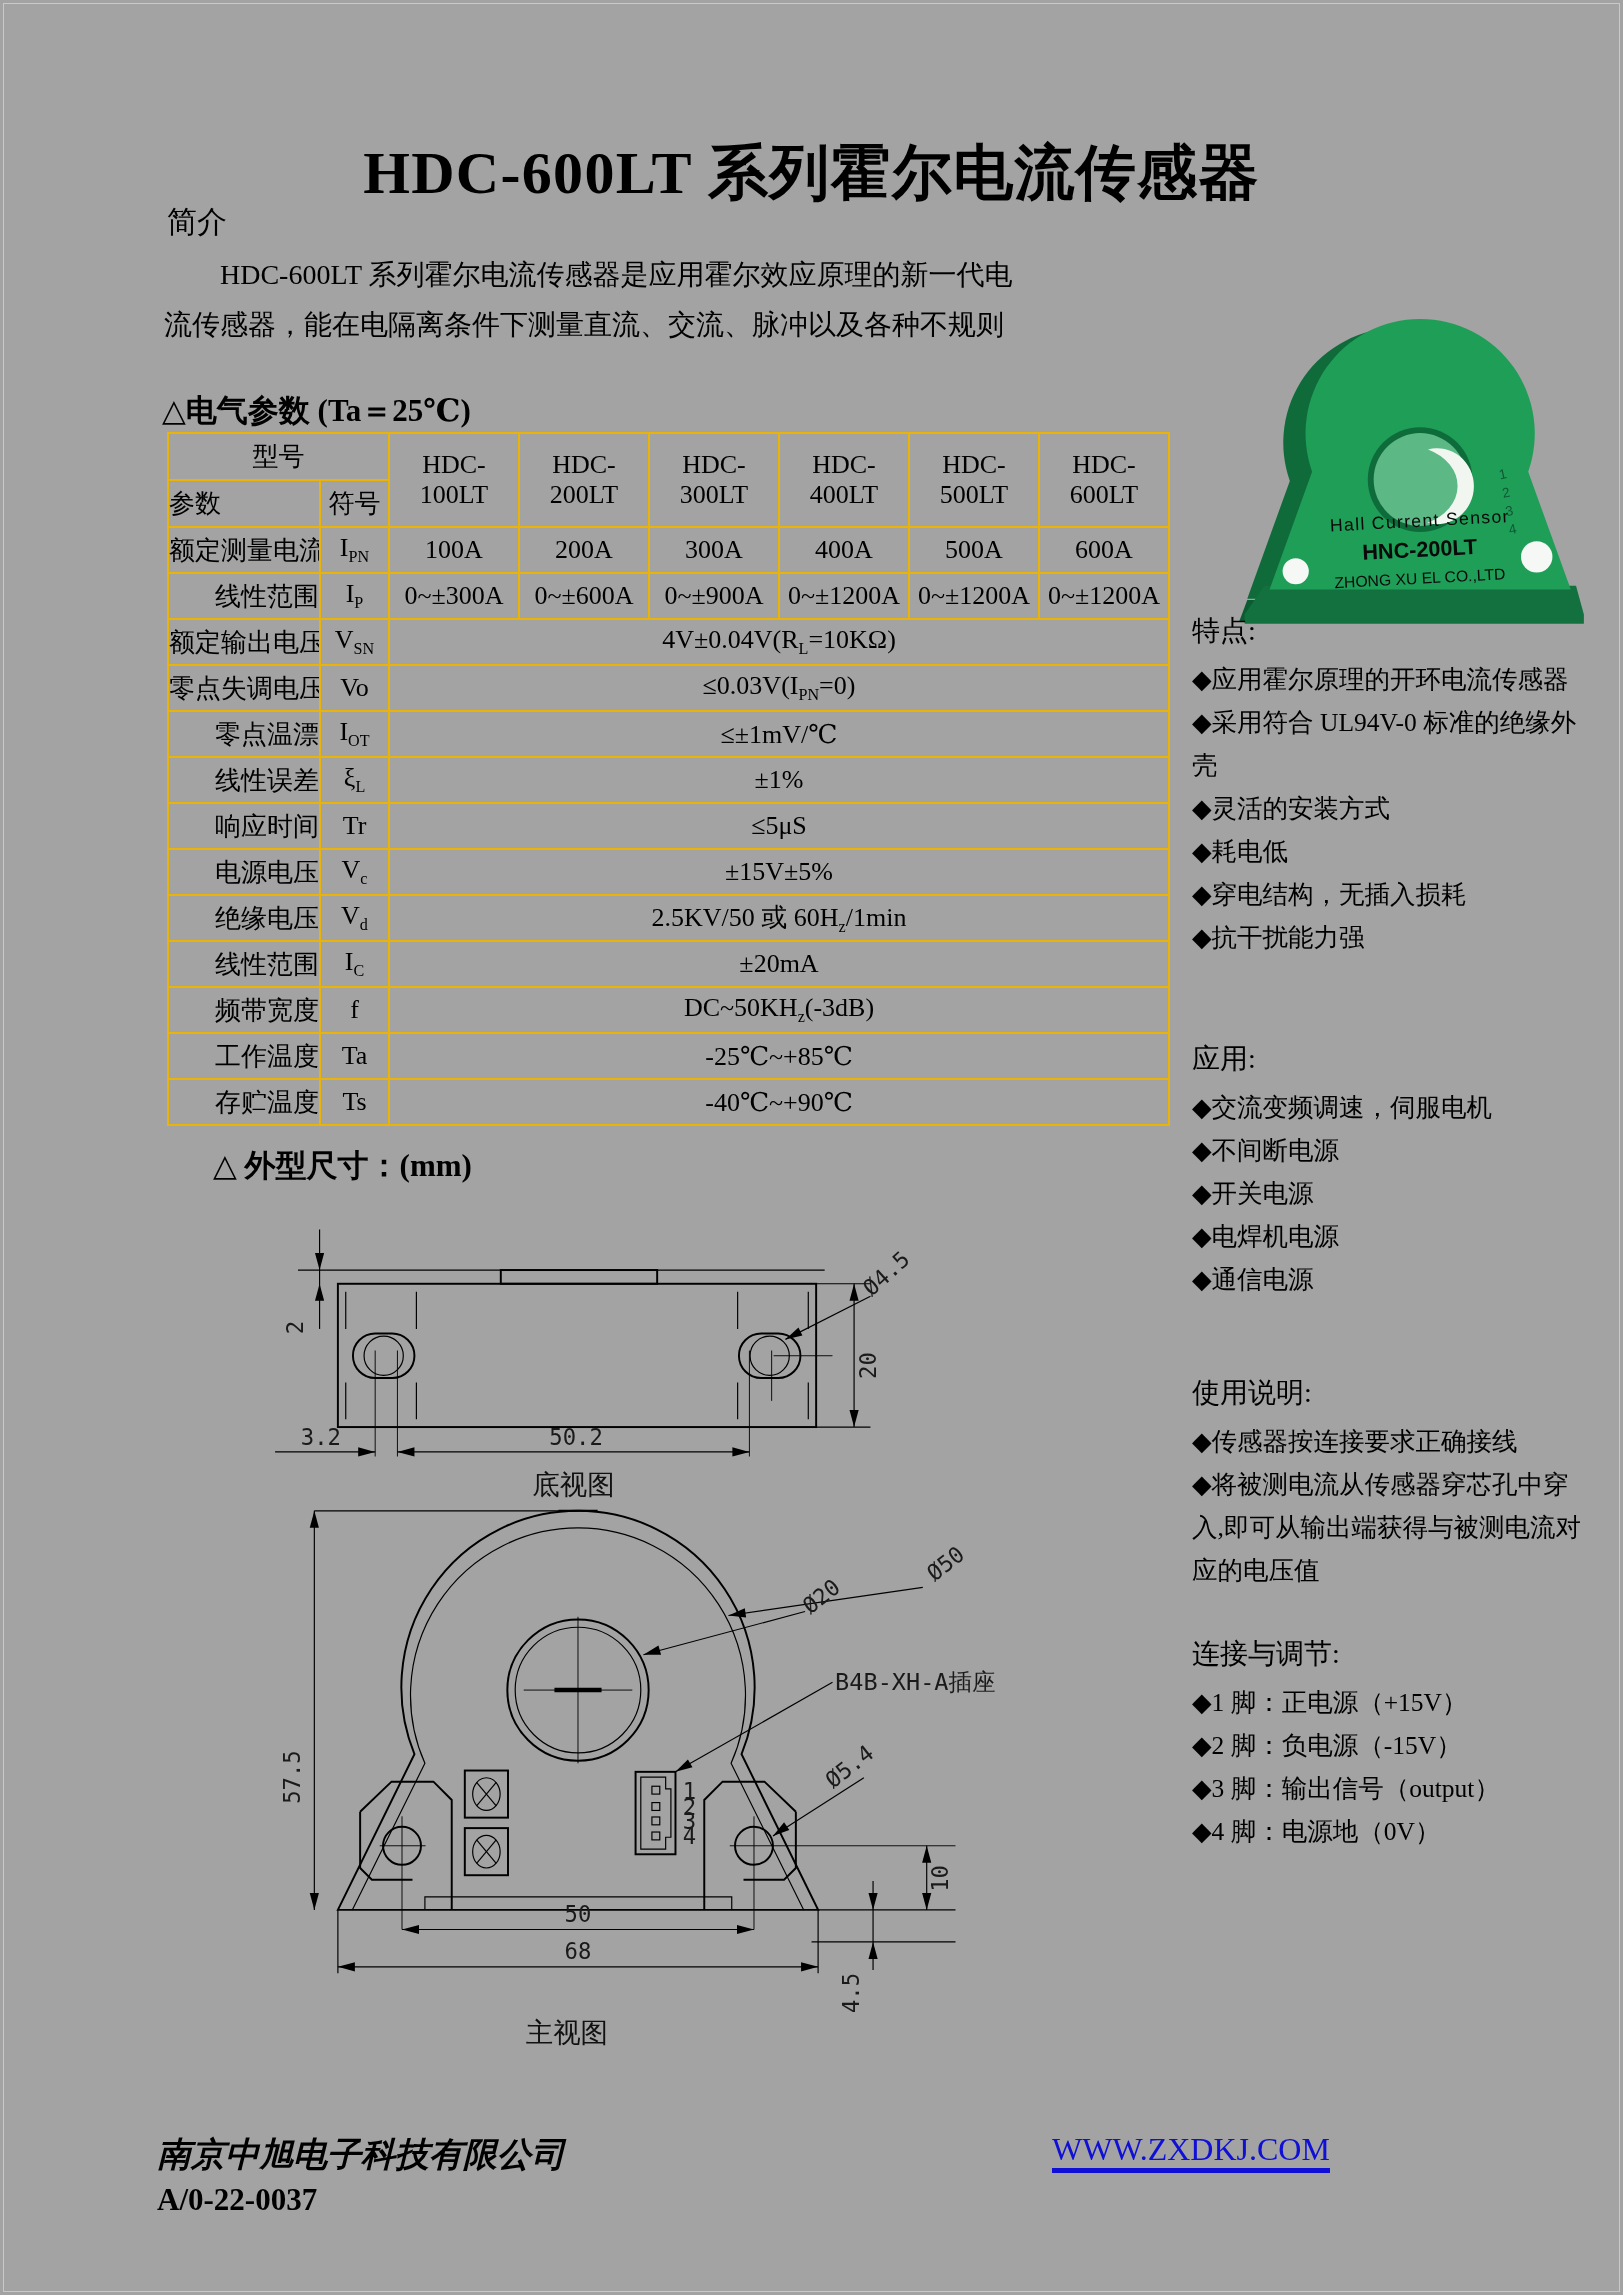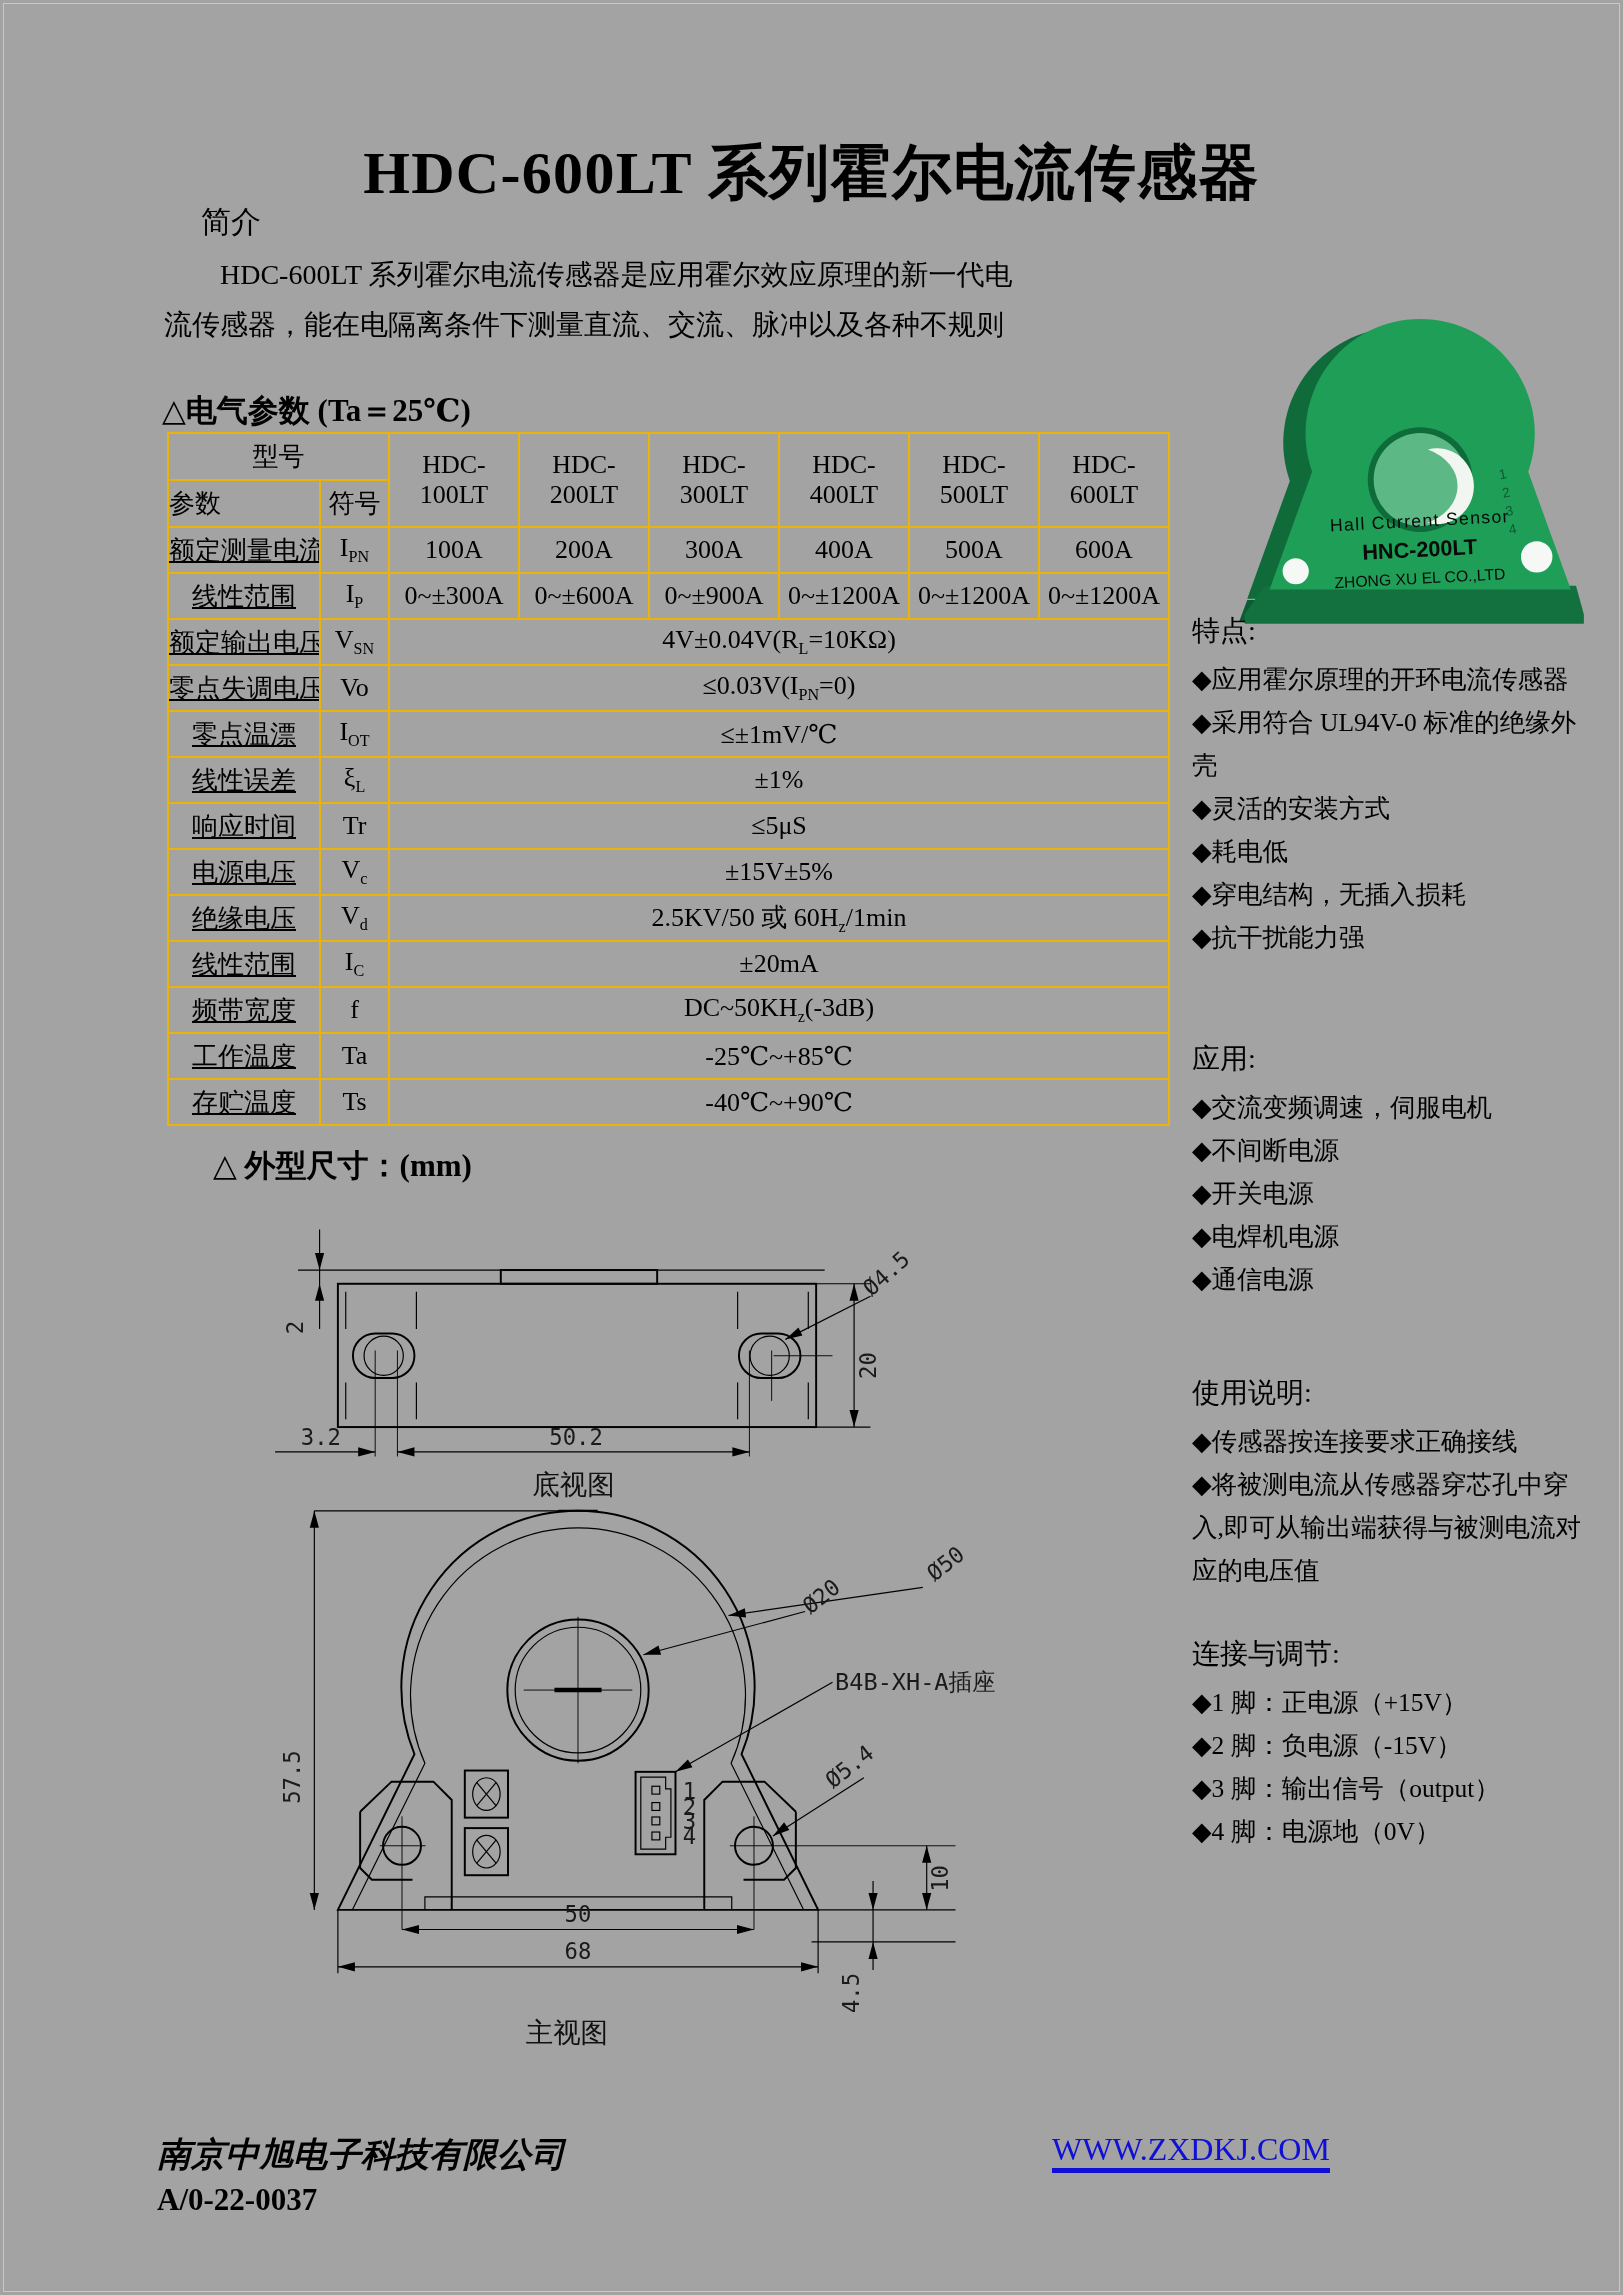--- a/index.html
+++ b/index.html
@@ -1,34 +1,34 @@
 <!DOCTYPE html>
 <html style="font-size:10.5px"><head>
 <meta charset="utf-8">
 <style>
   html,body{margin:0;padding:0;background:#ffffff;}
   .page{position:relative;width:1623px;height:2295px;background:#a3a3a3;overflow:hidden;
         font-family:"Liberation Serif","DejaVu Serif",serif;color:#000;}
   .pageframe{position:absolute;left:2.6px;top:2.6px;right:2.6px;bottom:2.6px;border:1.3px solid #c9c9c9;pointer-events:none;}
   .title{position:absolute;top:93px;left:105px;width:1413px;text-align:center;
          font-size:60px;font-weight:bold;letter-spacing:1.3px;white-space:nowrap;}
-  .intro-h{position:absolute;top:202px;left:167px;font-size:30px;margin-left:34px;}
+  .intro-h{position:absolute;top:202px;left:167px;font-size:30px;}
   .intro-p{position:absolute;top:250px;left:164px;width:995px;font-size:28px;}
   .iline{height:50px;line-height:50px;white-space:nowrap;}
   .indent{padding-left:56px;}
   .elec-h{position:absolute;top:390px;left:162px;font-size:31px;font-weight:bold;white-space:nowrap;}
   table.spec{position:absolute;top:432px;left:167px;width:999px;table-layout:fixed;
              border-collapse:collapse;}
   table.spec td{border:2px solid #eab308;padding:0;vertical-align:middle;font-size:26px;overflow:hidden;}
   tr.h{height:47px;} tr.d{height:46px;}
   td.c-top{text-align:center;padding-left:85px;font-size:27.5px;}
   td.c-param{text-align:left;padding-left:7.9px;font-size:26px;}
   td.c-sym{text-align:center;font-size:26px;}
   td.model{text-align:center;font-size:27px;}
-  td.param{text-align:center;padding-left:5.2px;font-size:24px;white-space:nowrap;text-decoration:underline;}
+  td.param{text-align:right;padding-left:5.2px;font-size:24px;white-space:nowrap;}
   td.sym{text-align:center;font-size:30px;}
   td.val{text-align:center;font-size:26px;}
   sub{font-size:62%;}
   .dim-h{position:absolute;top:1145px;left:171px;font-size:31px;font-weight:bold;white-space:nowrap;margin-left:42px;}
   .rc{position:absolute;left:1192px;width:400px;}
   .rc-h{font-size:28px;font-weight:normal;margin-bottom:7.9px;}
   .rc .li{font-size:25.5px;line-height:43px;}
   .f-company{position:absolute;top:2132px;left:157px;font-size:34px;font-weight:bold;white-space:nowrap;font-style:italic;}
   .f-doc{position:absolute;top:2182px;left:157px;font-size:31px;font-weight:bold;}
   .weblink{position:absolute;top:2131px;left:1052px;font-size:32px;font-weight:normal;

